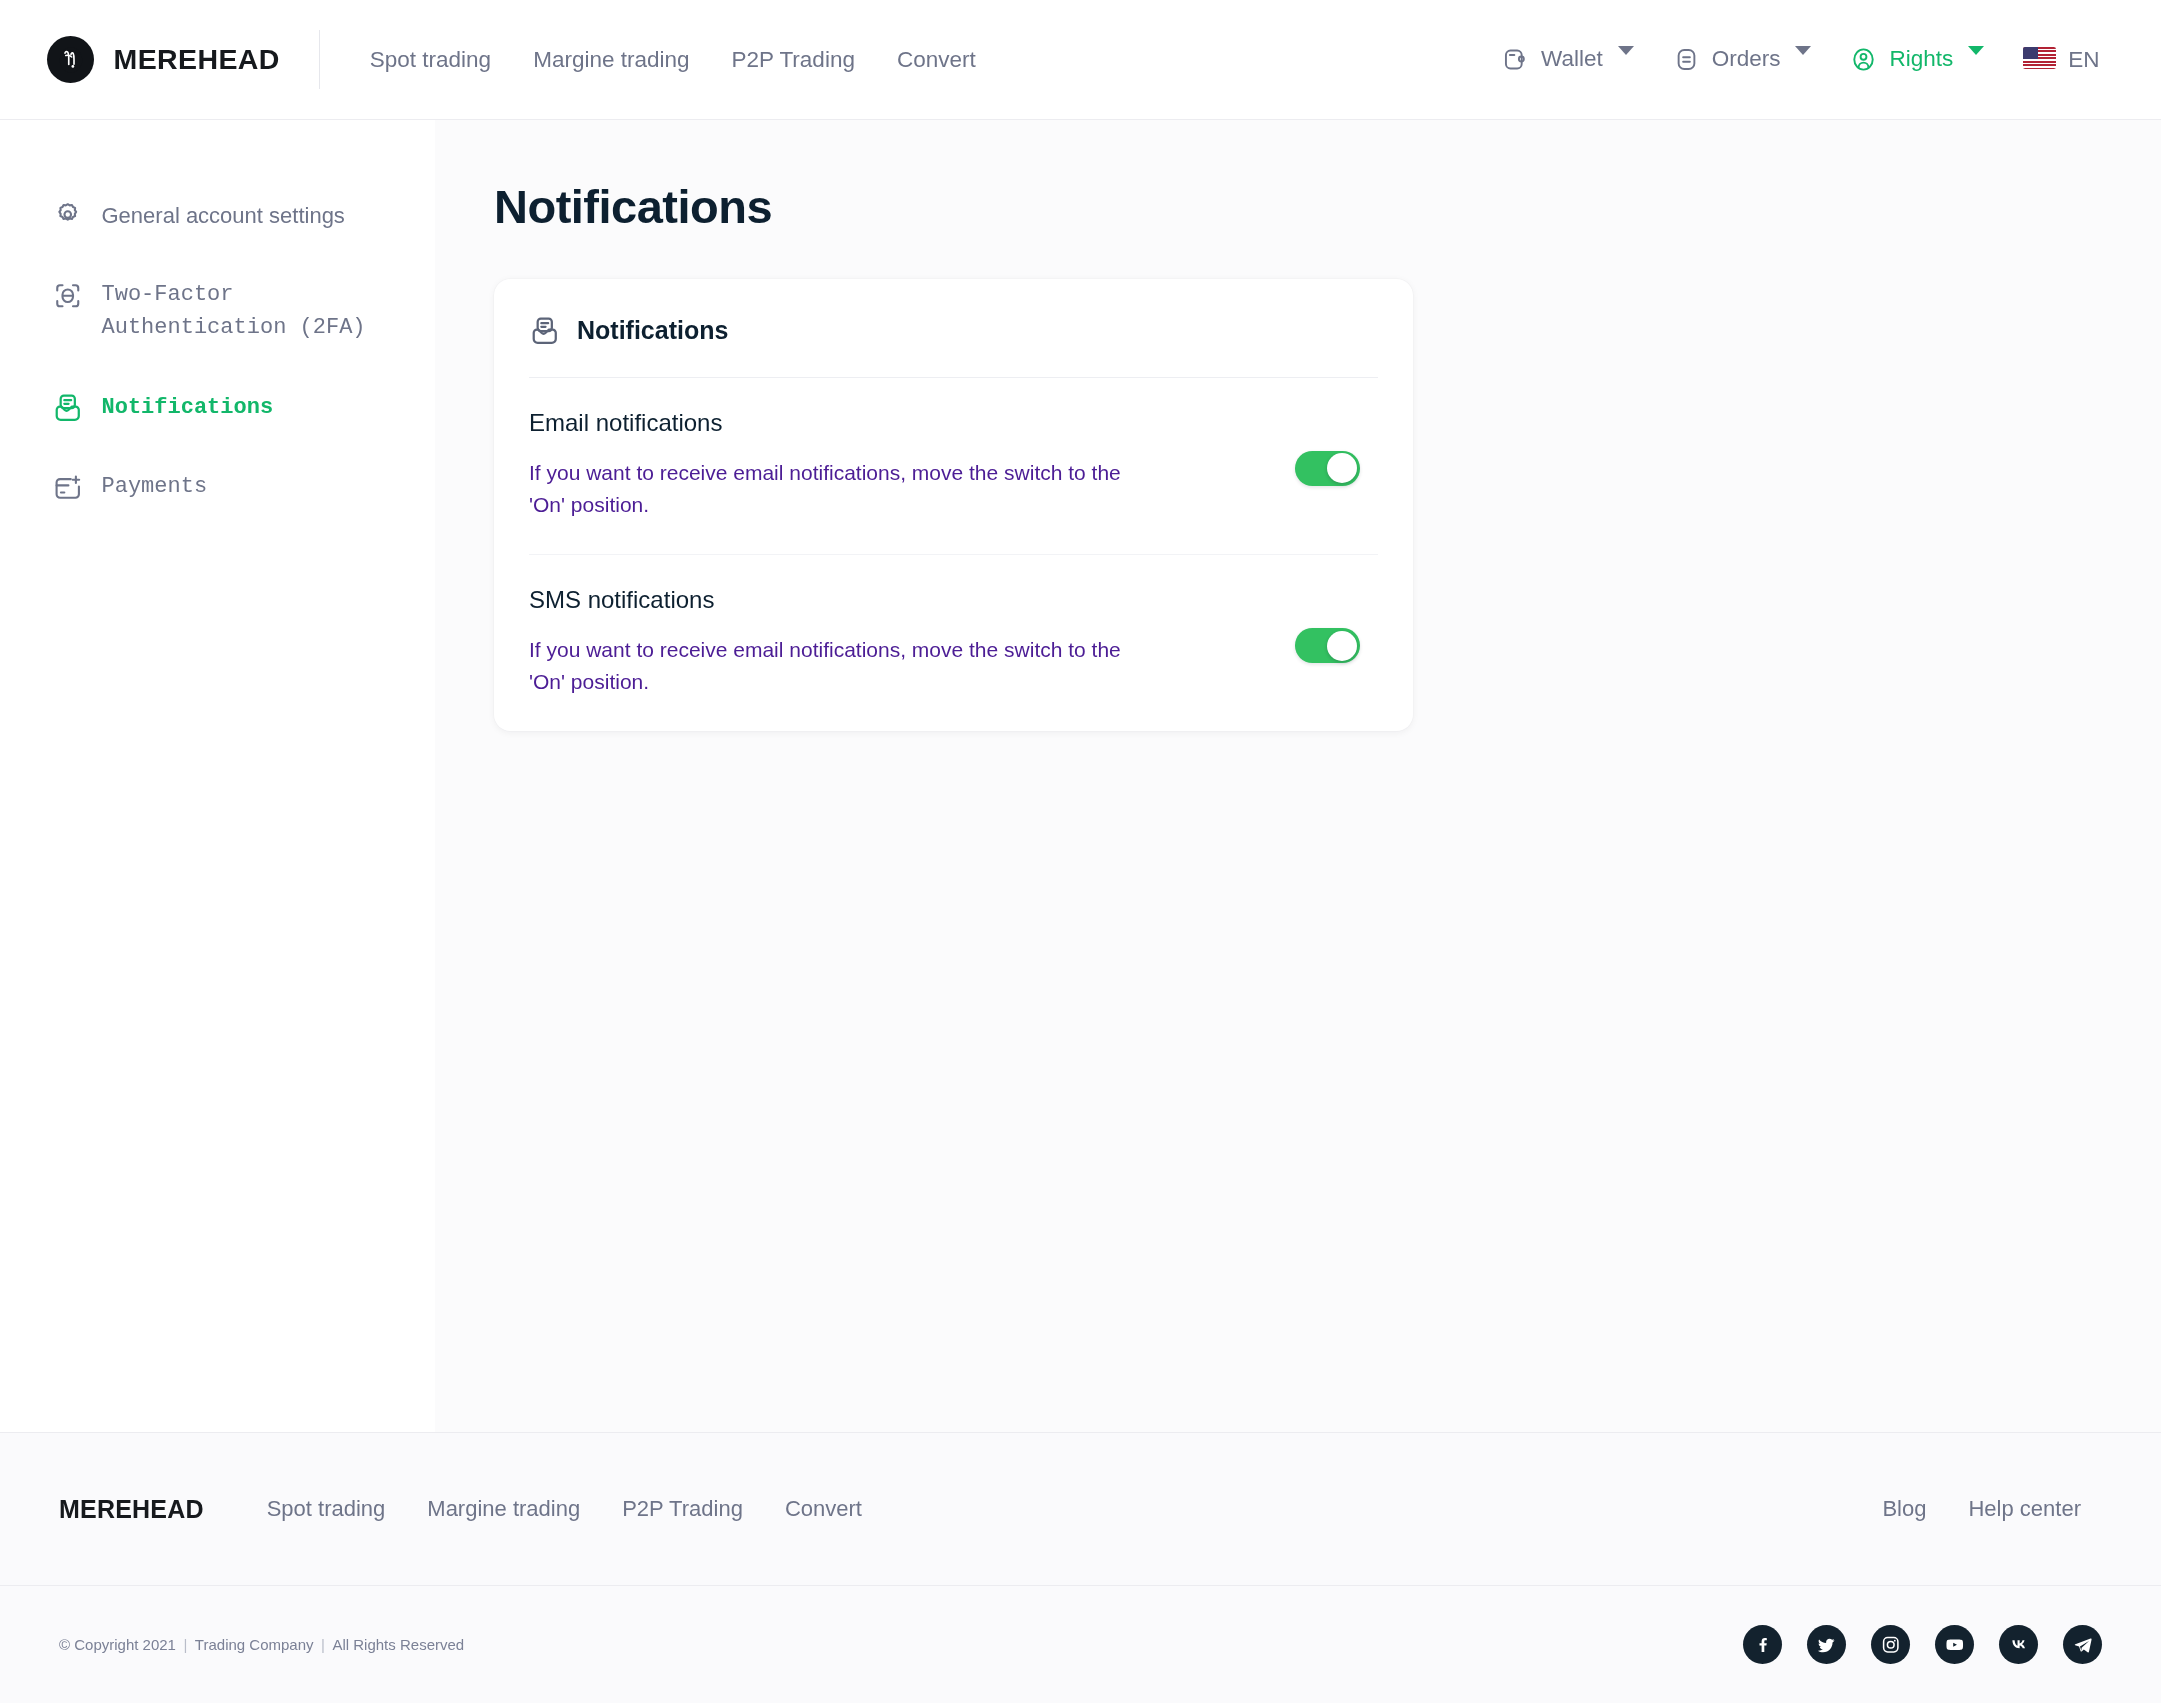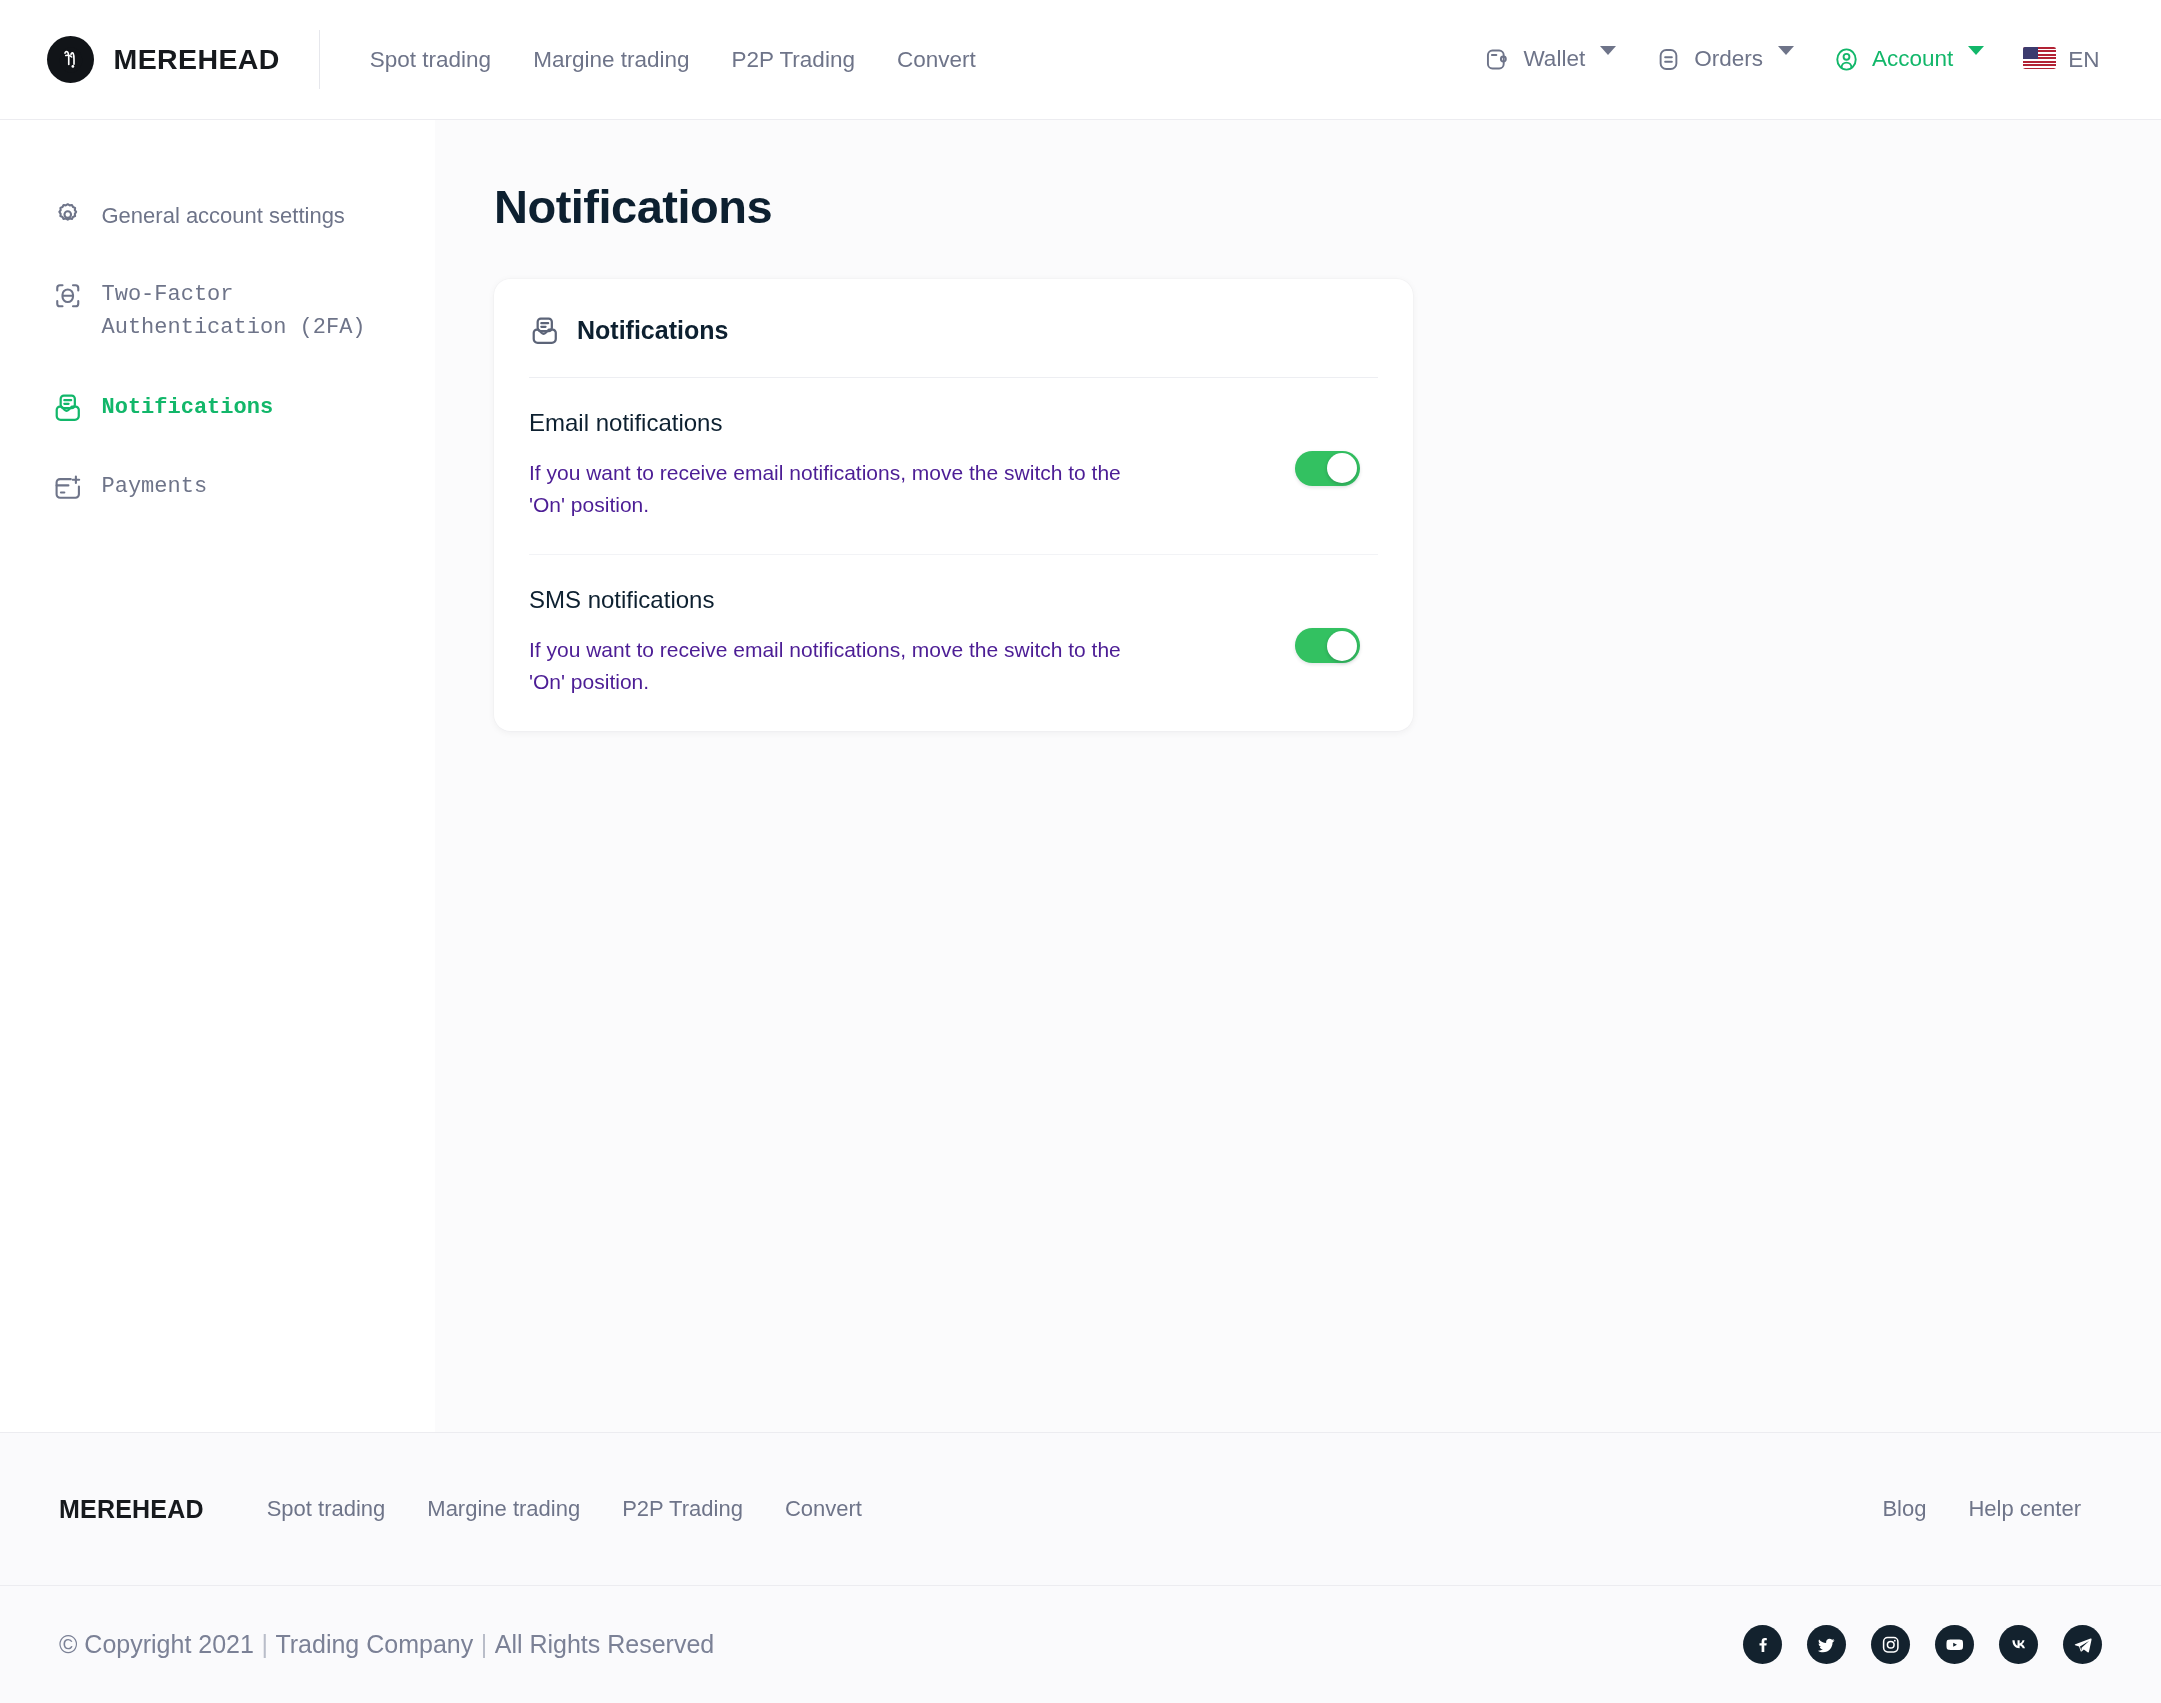--- a/index.html
+++ b/index.html
@@ -255,21 +255,21 @@
     white-space: nowrap;
   }
   .footer-links.right { margin-left: auto; }
   .footer-bottom {
     height: 117px;
     display: flex;
     align-items: center;
     padding: 0 59px;
   }
   .copyright {
-    font-size: 25px;
+    font-size: 15px;
     color: #7b8196;
   }
   .copyright .sep { color: #b9bdc9; padding: 0 7.5px; }
   .socials {
     margin-left: auto;
     display: flex;
     align-items: center;
     gap: 25px;
   }
   .soc {
@@ -335,21 +335,21 @@
       </a>
 
       <a href="#" class="hr-item is-active">
         <span>
           <svg width="27" height="27" viewBox="0 0 24 24" fill="none" stroke="#12b76a" stroke-width="1.7">
             <ellipse cx="12" cy="12" rx="8.2" ry="9"></ellipse>
             <circle cx="12" cy="9.6" r="2.6"></circle>
             <path d="M7.6 19.2c0-2.6 2-4.4 4.4-4.4s4.4 1.8 4.4 4.4" stroke-linecap="round"></path>
           </svg>
         </span>
-        <span>Account</span>
+        <span>Rights</span>
         <span class="caret green"></span>
       </a>
 
       <a href="#" class="hr-item">
         <span class="flag">
           <span class="stripes"></span>
           <span class="canton"></span>
         </span>
         <span>EN</span>
       </a>

